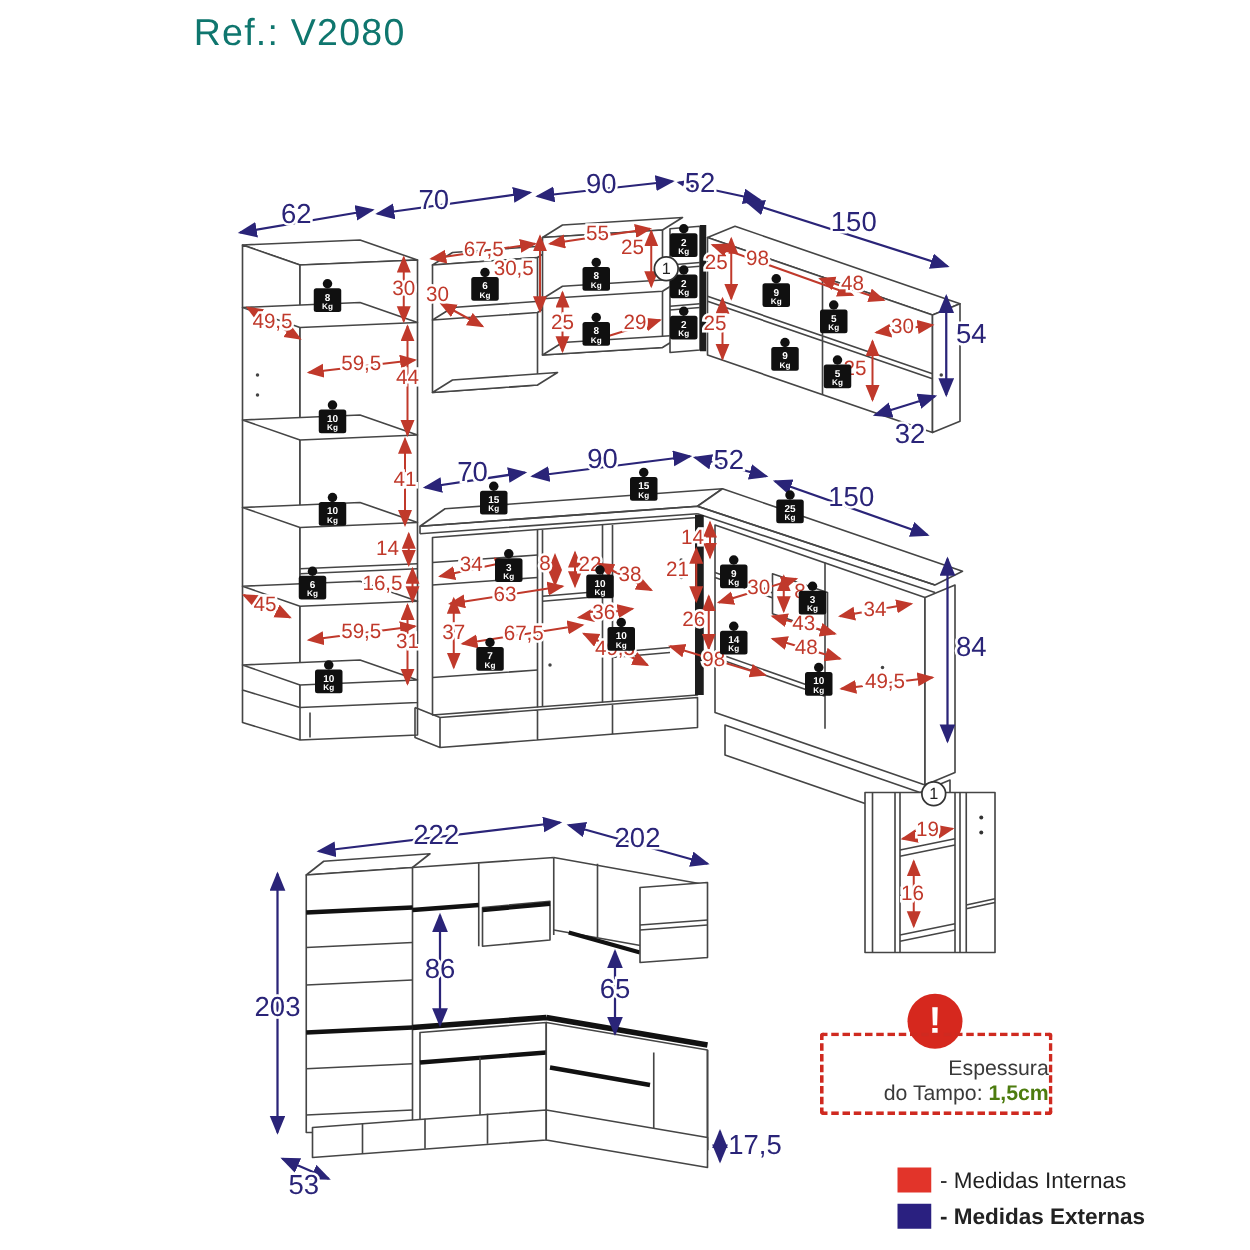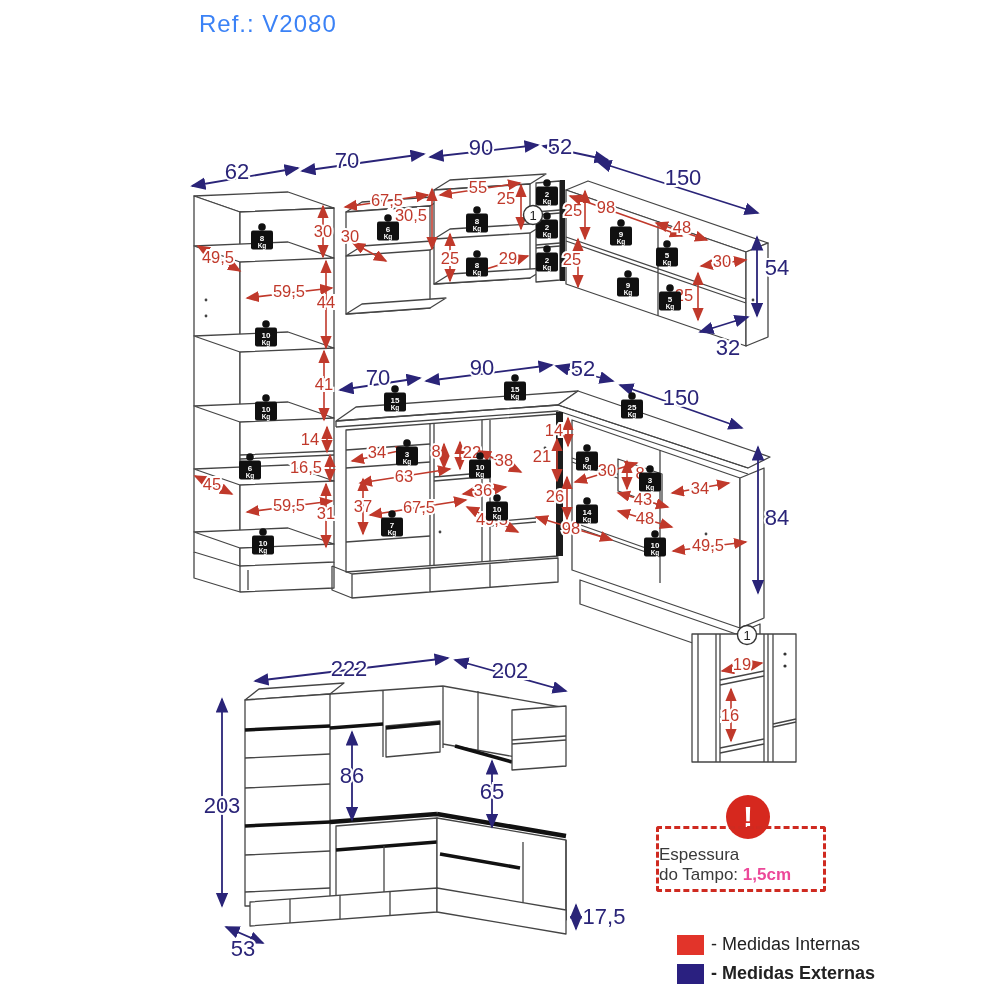--- a/index.html
+++ b/index.html
@@ -1,37 +1,37 @@
 <!DOCTYPE html>
 <html><head>
 <meta charset="utf-8">
 <style>
   html,body{margin:0;padding:0;background:#fff;}
   #stage{position:relative;width:1000px;height:1000px;background:#fff;overflow:hidden;
          font-family:"Liberation Sans",sans-serif;}
-  #page-title{position:absolute;left:155px;top:10px;font-size:24px;color:#3b82f6;
-              letter-spacing:1px;margin-left:44px;}
+  #page-title{position:absolute;left:155px;top:10px;font-size:30px;color:#0f766e;
+              letter-spacing:1px;}
   svg{position:absolute;left:0;top:0;}
   .ln{fill:none;stroke:#454545;stroke-width:1.3;stroke-linejoin:round;}
   .lnw{fill:#fff;stroke:#454545;stroke-width:1.3;stroke-linejoin:round;}
   .thk{stroke:#111;stroke-width:3.5;}
   .thk4{stroke:#111;stroke-width:4.5;}
   .dark{fill:#1d1d1d;stroke:none;}
   .dimline-i{stroke-width:1.6;fill:none;}
   .dimline-e{stroke-width:1.8;fill:none;}
   text.dim{paint-order:stroke;stroke:#fff;stroke-width:4px;font-family:"Liberation Sans",sans-serif;}
-  .legend-box{position:absolute;left:656px;top:826px;width:170px;height:66px;
-              border:3px dashed #cf2a20;border-radius:3px;text-align:left;
+  .legend-box{position:absolute;left:656px;top:826px;width:186px;height:66px;
+              border:3px dashed #cf2a20;border-radius:3px;text-align:right;
               font-size:17px;color:#3a3a3a;padding-top:16px;box-sizing:border-box;line-height:20px;}
-  .legend-val{color:#ec4899;font-weight:bold;}
+  .legend-val{color:#4d7c0f;font-weight:bold;}
   .warn-icon{position:absolute;left:726px;top:795px;width:44px;height:44px;border-radius:50%;
              background:#d6281e;color:#fff;font-weight:bold;font-size:30px;text-align:center;
              line-height:44px;}
   .units-note{position:absolute;left:659px;top:905px;font-size:18px;color:#222;}
-  .legend-row{position:absolute;left:657px;display:flex;align-items:flex-end;font-size:18px;color:#222;padding-left:20px;}
+  .legend-row{position:absolute;left:698px;display:flex;align-items:flex-start;font-size:18px;color:#222;padding-left:20px;}
   .swatch{width:27px;height:20px;margin-right:7px;display:inline-block;}
 </style>
 </head>
 <body>
 
 <div id="stage">
 
   <div id="page-title">Ref.: V2080</div>
 
   <svg width="1000" height="1000" viewBox="0 0 1000 1000">

